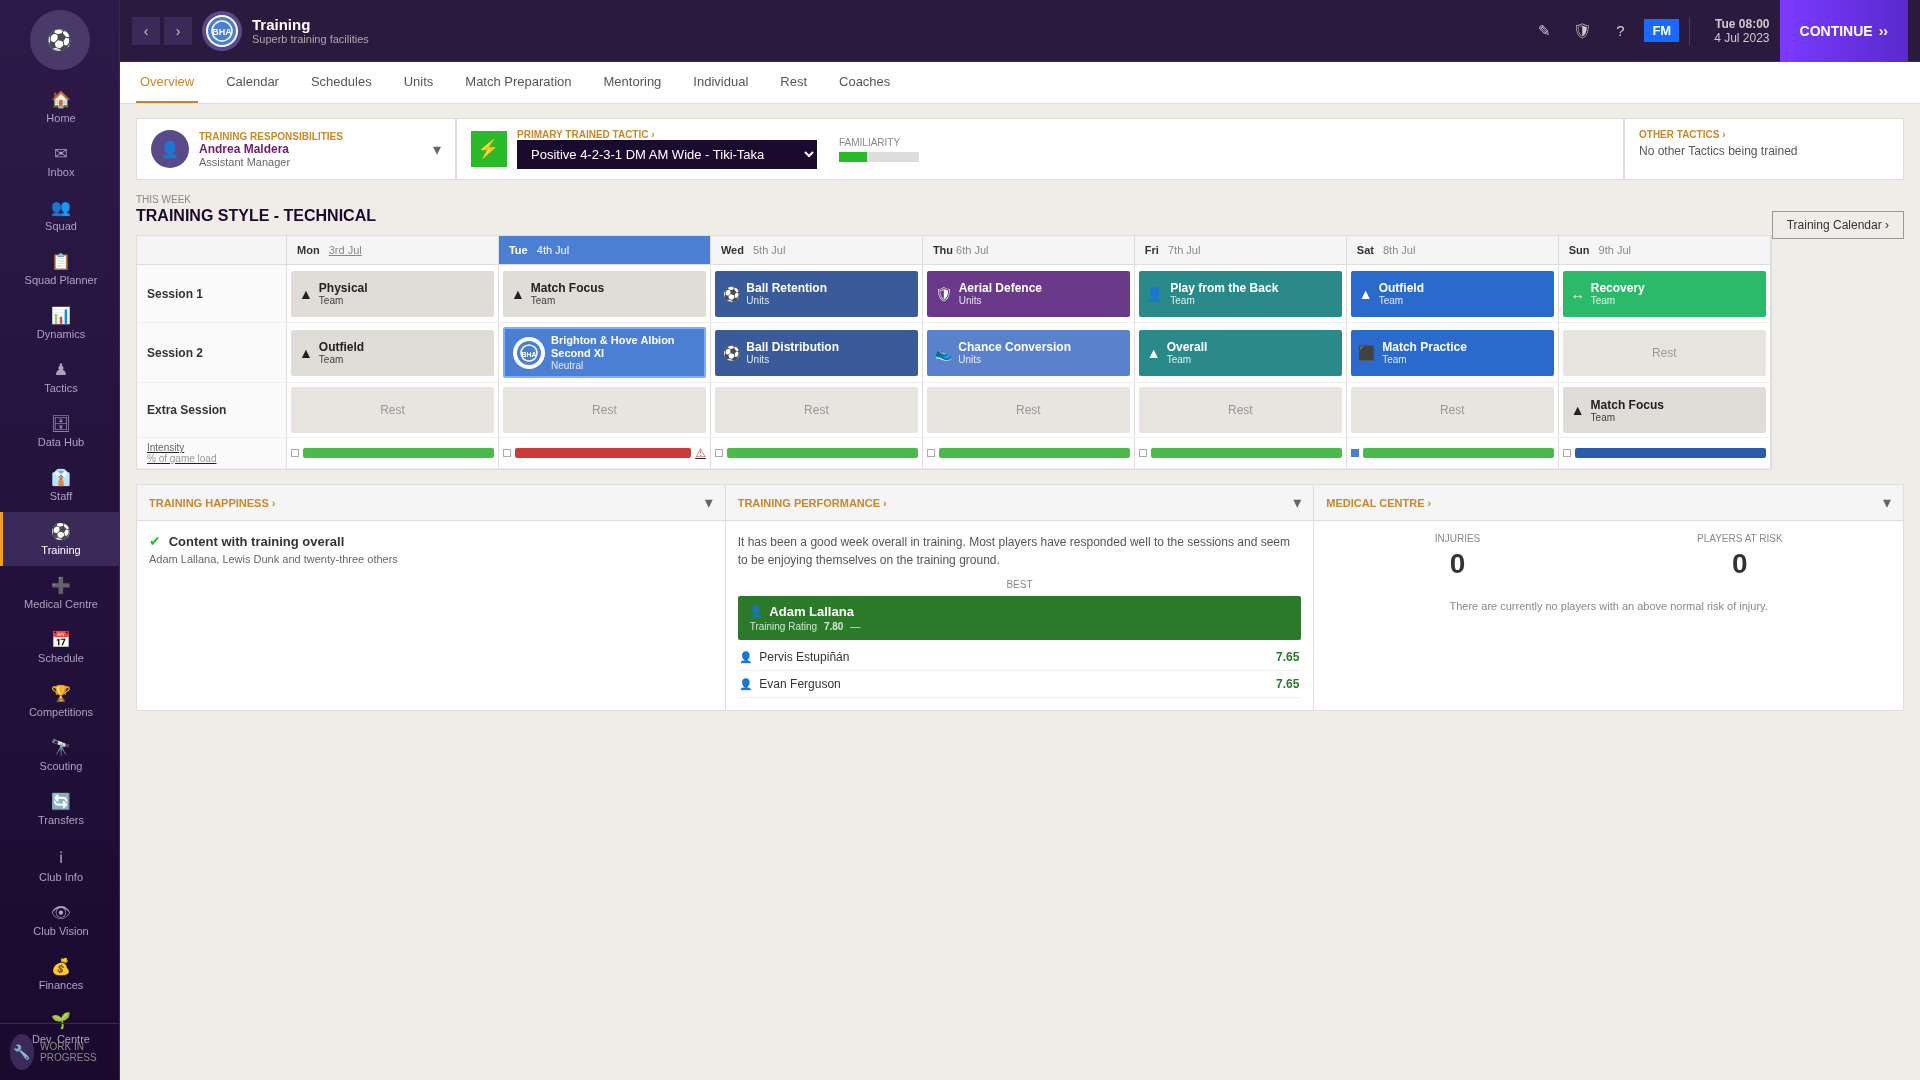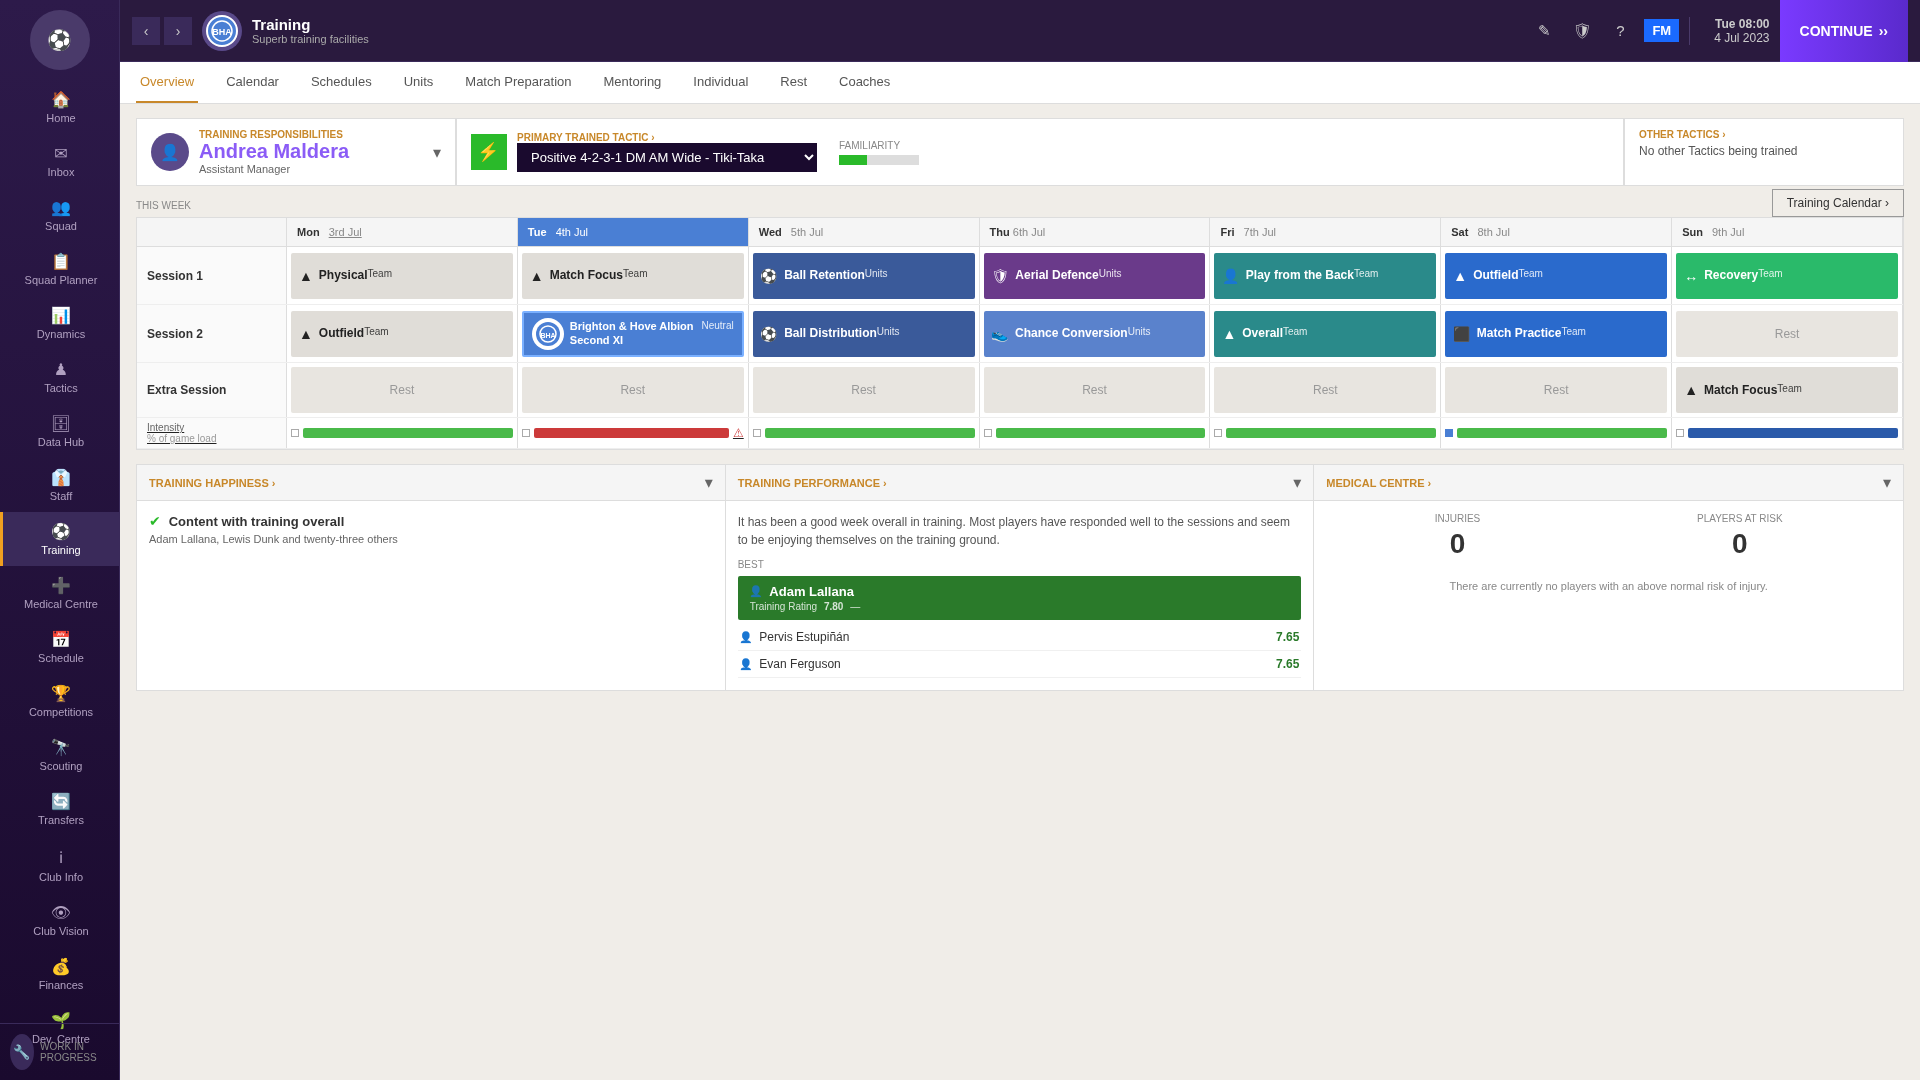--- a/index.html
+++ b/index.html
@@ -72,21 +72,21 @@
     #content { padding: 14px 16px; background: #f0ede8; }
 
     
     .training-header { display: flex; align-items: stretch; gap: 0; margin-bottom: 14px; }
     .training-resp {
       background: #fff; border: 1px solid #ddd; padding: 10px 14px;
       min-width: 320px; display: flex; align-items: center; gap: 10px;
     }
     .resp-avatar { width: 38px; height: 38px; border-radius: 50%; background: #5a4a8a; display: flex; align-items: center; justify-content: center; color: #fff; font-size: 16px; }
     .resp-label { color: #c8882a; font-size: 10px; font-weight: bold; text-transform: uppercase; }
-    .resp-name { font-size: 20px; font-weight: bold; color: #8b5cf6; }
+    .resp-name { font-size: 12px; font-weight: bold; color: #701a75; }
     .resp-title { font-size: 11px; color: #666; }
     .resp-arrow { margin-left: auto; color: #666; font-size: 16px; }
     .primary-tactic {
       background: #fff; border: 1px solid #ddd; padding: 10px 14px;
       flex: 1; display: flex; align-items: center; gap: 10px;
     }
     .tactic-icon { width: 36px; height: 36px; background: #2aba2a; display: flex; align-items: center; justify-content: center; color: #fff; font-size: 18px; }
     .tactic-label { color: #c8882a; font-size: 10px; font-weight: bold; text-transform: uppercase; }
     .tactic-name-row { display: flex; align-items: center; gap: 6px; }
     .tactic-select { background: #1a0a2e; color: #fff; border: none; padding: 6px 32px 6px 10px; font-size: 13px; min-width: 300px; cursor: pointer; }
@@ -123,21 +123,21 @@
     .session-block.blue-dark { background: #3a5a9a; color: #fff; }
     .session-block.blue-med { background: #5a82cc; color: #fff; }
     .session-block.blue-bright { background: #2a6acc; color: #fff; }
     .session-block.purple { background: #6a3a8a; color: #fff; }
     .session-block.teal { background: #2a8a8a; color: #fff; }
     .session-block.green-bright { background: #2aba6a; color: #fff; }
     .session-block.rest { background: #e8e5e0; color: #999; justify-content: center; font-size: 12px; }
     .session-block.match-practice { background: #2a6acc; color: #fff; }
     .session-block.brighton { background: #4a7fd4; color: #fff; border: 2px solid #7ab0ff; }
     .block-icon { font-size: 14px; flex-shrink: 0; }
-    .block-content { display: flex; flex-direction: row; }
+    .block-content { display: flex; flex-direction: column; }
     .block-name { font-size: 12px; font-weight: bold; line-height: 1.2; }
     .block-sub { font-size: 10px; opacity: 0.85; }
 
     .intensity-row { display: grid; grid-template-columns: 150px repeat(7, 1fr); border-bottom: 1px solid #eee; text-decoration: underline; }
     .intensity-label { padding: 4px 10px; font-size: 10px; color: #666; background: #fafafa; border-right: 1px solid #ddd; display: flex; flex-direction: column; justify-content: center; }
     .intensity-cell { border-right: 1px solid #ddd; padding: 6px 4px; display: flex; align-items: center; gap: 4px; }
     .int-indicator { width: 8px; height: 8px; border: 1px solid #aaa; background: #fff; flex-shrink: 0; }
     .int-bar { height: 10px; border-radius: 2px; }
     .int-green { background: #4aba4a; }
     .int-red { background: #cc3a3a; }
@@ -149,21 +149,21 @@
     .panel:last-child { border-right: none; }
     .panel-header { background: #f5f5f5; padding: 8px 12px; border-bottom: 1px solid #ddd; display: flex; align-items: center; justify-content: space-between; }
     .panel-title { font-size: 11px; font-weight: bold; color: #c8882a; text-transform: uppercase; }
     .panel-toggle { cursor: pointer; color: #666; font-size: 16px; }
     .panel-content { padding: 12px; }
     .happiness-status { display: flex; align-items: center; gap: 8px; margin-bottom: 4px; }
     .happy-icon { color: #2aba2a; font-size: 14px; }
     .happy-text { font-size: 13px; font-weight: bold; color: #333; }
     .happy-names { font-size: 11px; color: #666; }
     .perf-text { font-size: 12px; color: #555; line-height: 1.5; margin-bottom: 10px; }
-    .perf-best-label { font-size: 10px; color: #888; text-transform: uppercase; margin-bottom: 6px; }
+    .perf-best-label { font-size: 10px; color: #888; text-transform: uppercase; margin-bottom: 6px; text-align: center; }
     .best-player {
       background: #2a7a2a; color: #fff; padding: 8px 12px;
       display: flex; align-items: center; justify-content: space-between; margin-bottom: 4px; border-radius: 2px;
     }
     .best-name { font-size: 13px; font-weight: bold; }
     .player-row { display: flex; align-items: center; justify-content: space-between; padding: 6px 2px; border-bottom: 1px solid #f0f0f0; }
     .player-name { font-size: 12px; color: #333; display: flex; align-items: center; gap: 6px; }
     .player-rating { font-size: 12px; color: #2a7a2a; font-weight: bold; }
     .player-icon { color: #888; font-size: 11px; }
     .medical-stats { display: flex; justify-content: space-around; margin-bottom: 16px; }
@@ -336,20 +336,21 @@
       <div class="other-tactics">
         <div class="other-label">
           <span>OTHER TACTICS</span> ›
         </div>
         <div class="other-text">No other Tactics being trained</div>
       </div>
     </div>
 
     <div style="position:relative;margin-bottom:6px;">
       <div class="this-week-label">THIS WEEK</div>
+      <div class="training-style">TRAINING STYLE - TECHNICAL</div>
       <button class="training-calendar-btn">Training Calendar ›</button>
     </div>
 
     <div class="schedule-container">
 
       <div class="schedule-header">
         <div class="schedule-header-cell"></div>
         <div class="schedule-header-cell">
           <span class="day-name">Mon</span>
           <span class="day-date" style="margin-left:6px;text-decoration:underline;">3rd Jul</span>

